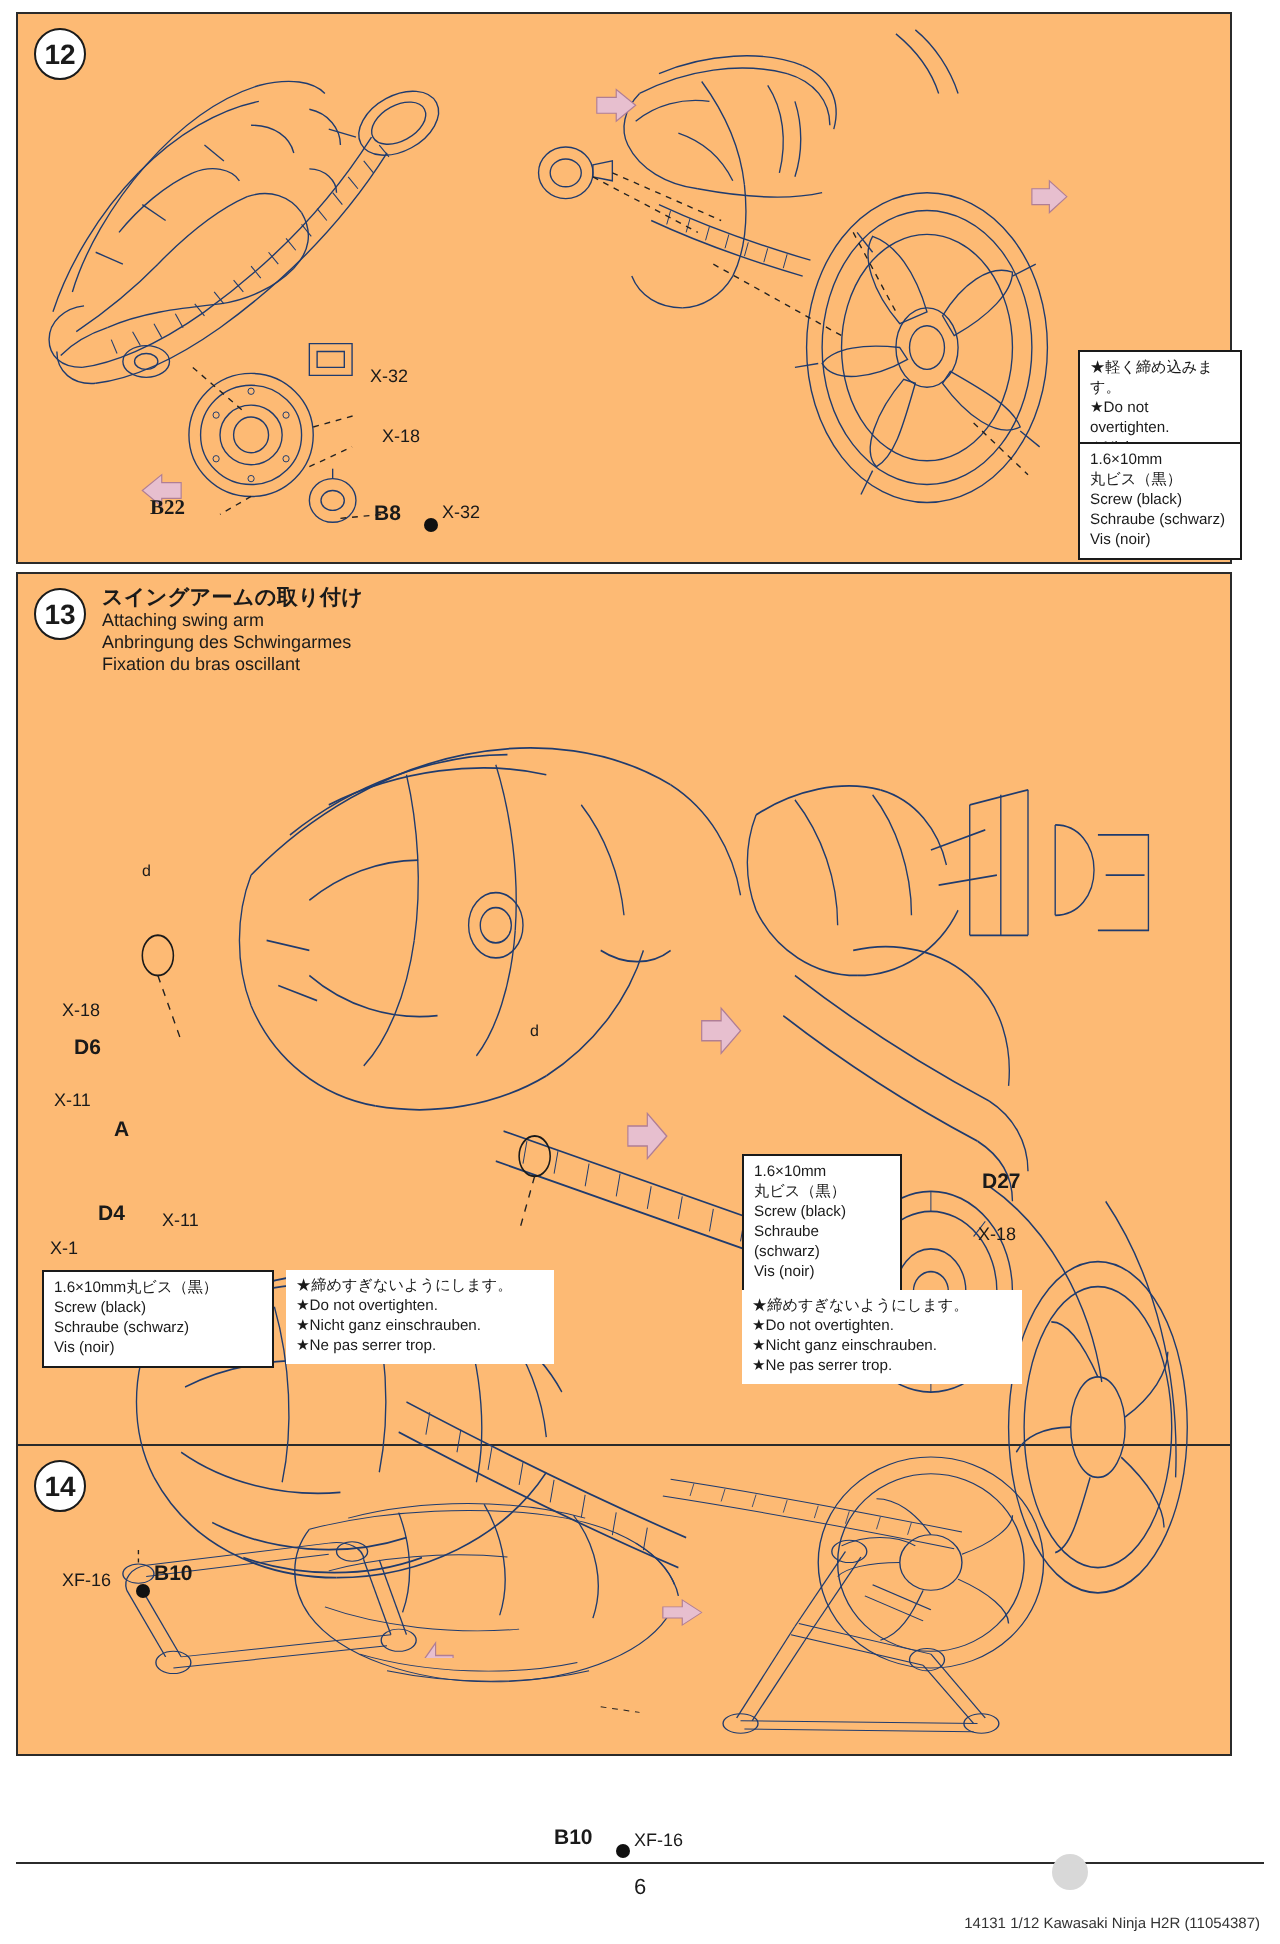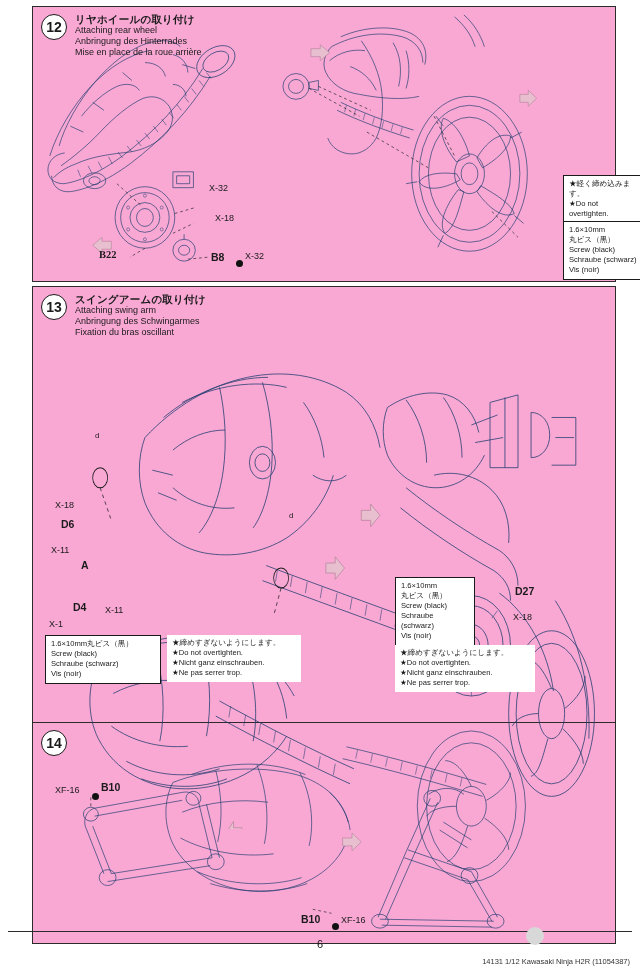--- a/index.html
+++ b/index.html
@@ -12,26 +12,25 @@
     position:relative;
     overflow:hidden;
   }
   .page { position:relative; width:640px; height:972px; }
 
   
   .step {
     position:absolute;
     left:8px; right:24px;
     border:1px solid #2b2b2b;
-    background:#f9a8d4;
-    margin-left:24px;
+    background:#fdba74;
   }
   #step12 { top:6px; height:276px; }
   #step13 { top:286px; height:544px; }
-  #step14 { top:722px; height:222px; }
+  #step14 { top:722px; height:156px; }
 
   .step-num {
     position:absolute;
     width:26px; height:26px;
     border-radius:50%;
     border:1.6px solid #1a1a1a;
     display:flex; align-items:center; justify-content:center;
     font-size:14px; font-weight:bold;
     left:8px; top:7px;
     background:#fff;
@@ -123,26 +122,20 @@
   }
 </style>
 </head>
 <body>
 
 <div class="page">
 
   <div class="step" id="step12">
 
     <div class="step-num">12</div>
-    <div class="step-titles">
-      <div class="t-jp">リヤホイールの取り付け</div>
-      <div class="t-en">Attaching rear wheel</div>
-      <div class="t-de">Anbringung des Hinterrades</div>
-      <div class="t-fr">Mise en place de la roue arrière</div>
-    </div>
 
     <div class="art">
       <svg viewBox="0 0 624 276" preserveAspectRatio="none">
         <g fill="none" stroke="#1f3b6e" stroke-width="0.7">
 
           <ellipse cx="196" cy="55" rx="22" ry="14" transform="rotate(-28 196 55)"></ellipse>
           <ellipse cx="196" cy="55" rx="15" ry="9" transform="rotate(-28 196 55)"></ellipse>
           <path d="M182 62 C160 96 130 126 96 150 C70 168 48 176 33 178"></path>
           <path d="M190 70 C168 104 138 134 104 158 C78 176 56 184 40 186"></path>
           <path d="M33 178 C22 178 16 172 16 164 C16 155 24 148 34 147"></path>

